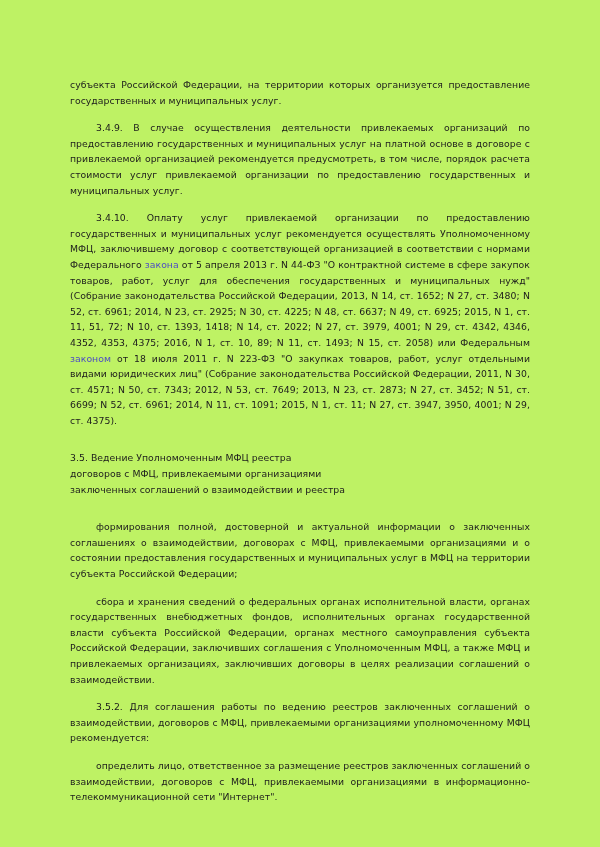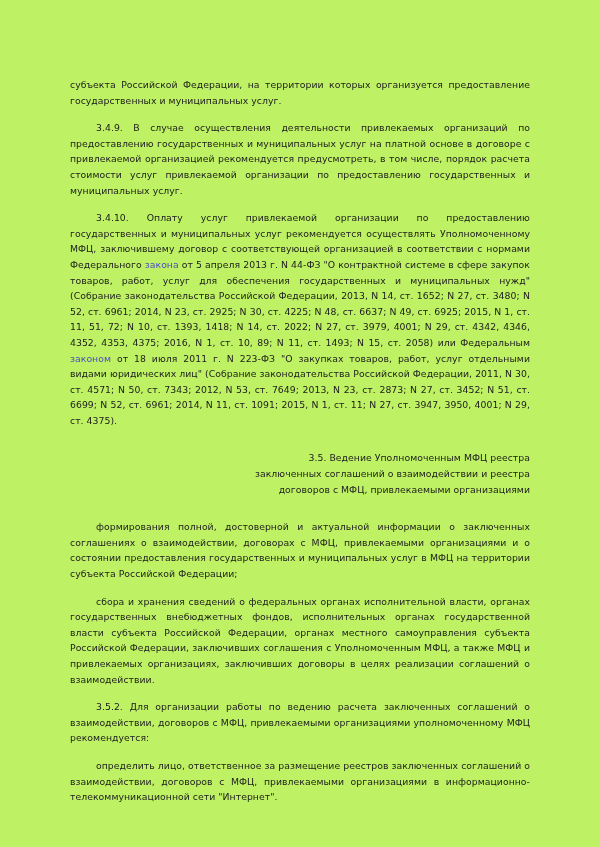--- a/index.html
+++ b/index.html
@@ -32,21 +32,21 @@
     text-align: justify;
     text-justify: inter-word;
     color: #1c1c1c;
     letter-spacing: 0.04px;
   }
   p.para.indent {
     text-indent: 26px;
   }
   .heading-block {
     margin: 22px 0 22px 0;
-    text-align: right;
+    text-align: left;
   }
   .heading-block .hline {
     font-size: 9.3px;
     line-height: 15.6px;
     color: #1c1c1c;
     display: block;
     letter-spacing: 0.04px;
   }
   a.lawlink, span.lawlink {
     color: #4d4dc4;
@@ -62,28 +62,28 @@
     <p class="para">субъекта Российской Федерации, на территории которых организуется предоставление государственных и муниципальных услуг.</p>
 
     <p class="para indent">3.4.9. В случае осуществления деятельности привлекаемых организаций по предоставлению государственных и муниципальных услуг на платной основе в договоре с привлекаемой организацией рекомендуется предусмотреть, в том числе, порядок расчета стоимости услуг привлекаемой организации по предоставлению государственных и муниципальных услуг.</p>
 
     <p class="para indent">
       <span>3.4.10. Оплату услуг привлекаемой организации по предоставлению государственных и муниципальных услуг рекомендуется осуществлять Уполномоченному МФЦ, заключившему договор с соответствующей организацией в соответствии с нормами Федерального </span><a href="#" class="lawlink">закона</a><span> от 5 апреля 2013 г. N 44-ФЗ "О контрактной системе в сфере закупок товаров, работ, услуг для обеспечения государственных и муниципальных нужд" (Собрание законодательства Российской Федерации, 2013, N 14, ст. 1652; N 27, ст. 3480; N 52, ст. 6961; 2014, N 23, ст. 2925; N 30, ст. 4225; N 48, ст. 6637; N 49, ст. 6925; 2015, N 1, ст. 11, 51, 72; N 10, ст. 1393, 1418; N 14, ст. 2022; N 27, ст. 3979, 4001; N 29, ст. 4342, 4346, 4352, 4353, 4375; 2016, N 1, ст. 10, 89; N 11, ст. 1493; N 15, ст. 2058) или Федеральным </span><a href="#" class="lawlink">законом</a><span> от 18 июля 2011 г. N 223-ФЗ "О закупках товаров, работ, услуг отдельными видами юридических лиц" (Собрание законодательства Российской Федерации, 2011, N 30, ст. 4571; N 50, ст. 7343; 2012, N 53, ст. 7649; 2013, N 23, ст. 2873; N 27, ст. 3452; N 51, ст. 6699; N 52, ст. 6961; 2014, N 11, ст. 1091; 2015, N 1, ст. 11; N 27, ст. 3947, 3950, 4001; N 29, ст. 4375).</span>
     </p>
 
     <div class="heading-block">
       <span class="hline">3.5. Ведение Уполномоченным МФЦ реестра</span>
+      <span class="hline">договоров с МФЦ, привлекаемыми организациями</span>
       <span class="hline">заключенных соглашений о взаимодействии и реестра</span>
-      <span class="hline">договоров с МФЦ, привлекаемыми организациями</span>
     </div>
 
 
     <p class="para indent">формирования полной, достоверной и актуальной информации о заключенных соглашениях о взаимодействии, договорах с МФЦ, привлекаемыми организациями и о состоянии предоставления государственных и муниципальных услуг в МФЦ на территории субъекта Российской Федерации;</p>
 
     <p class="para indent">сбора и хранения сведений о федеральных органах исполнительной власти, органах государственных внебюджетных фондов, исполнительных органах государственной власти субъекта Российской Федерации, органах местного самоуправления субъекта Российской Федерации, заключивших соглашения с Уполномоченным МФЦ, а также МФЦ и привлекаемых организациях, заключивших договоры в целях реализации соглашений о взаимодействии.</p>
 
-    <p class="para indent">3.5.2. Для организации работы по ведению расчета заключенных соглашений о взаимодействии, договоров с МФЦ, привлекаемыми организациями уполномоченному МФЦ рекомендуется:</p>
+    <p class="para indent">3.5.2. Для соглашения работы по ведению реестров заключенных соглашений о взаимодействии, договоров с МФЦ, привлекаемыми организациями уполномоченному МФЦ рекомендуется:</p>
 
 
     <p class="para indent">определить лицо, ответственное за размещение реестров заключенных соглашений о взаимодействии, договоров с МФЦ, привлекаемыми организациями в информационно-телекоммуникационной сети "Интернет".</p>
 
   </div>
 </div>
 
 </body></html>

